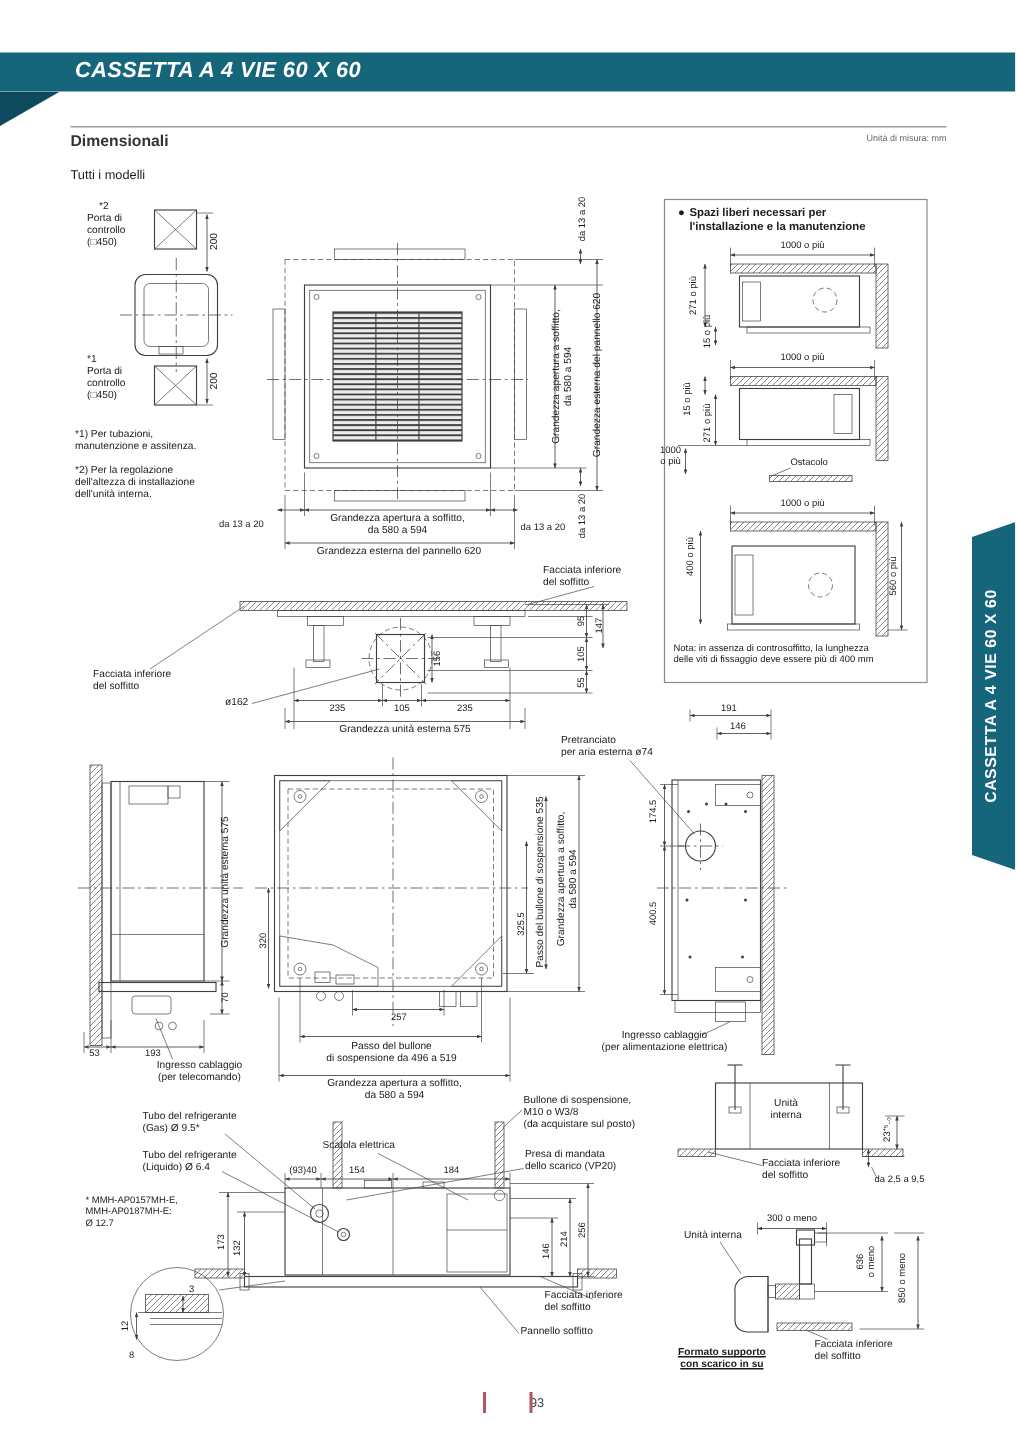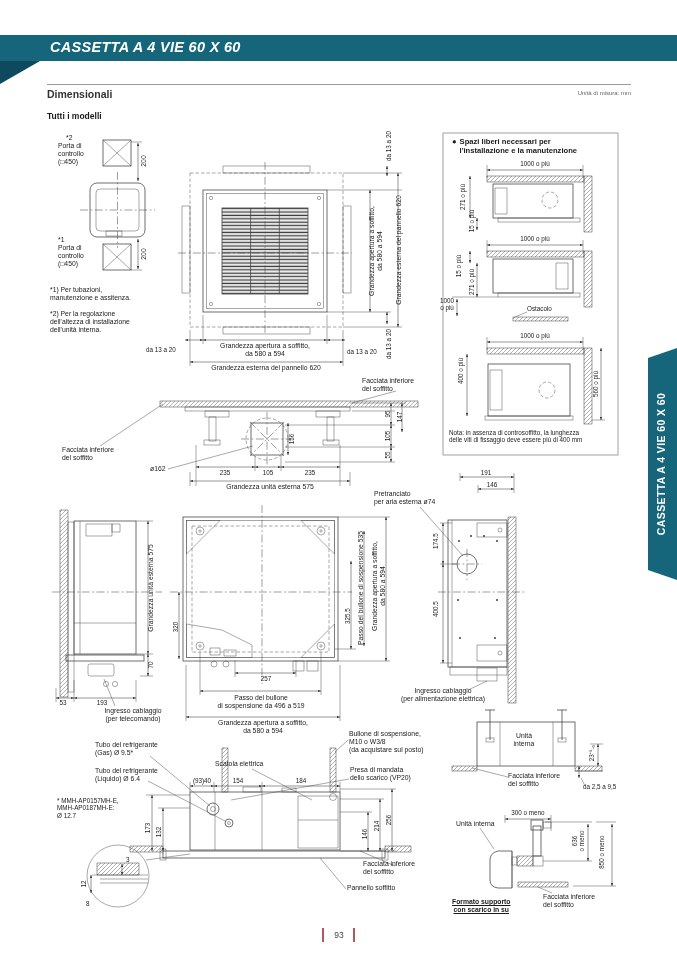--- a/index.html
+++ b/index.html
@@ -8,34 +8,34 @@
   .abs{position:absolute;}
   
   #teal-bar{position:absolute;left:0;top:35px;width:677px;height:26px;background:#15657b;}
   #teal-flag{position:absolute;left:0;top:61px;width:40px;height:23px;background:#0d4a5e;
              clip-path:polygon(0 0,100% 0,0 100%);}
   #hdr-title{position:absolute;left:50px;top:39px;font-size:14.5px;font-weight:bold;
              font-style:italic;color:#fff;letter-spacing:.3px;}
   #rule{position:absolute;left:47px;top:84px;width:584px;height:1px;background:#9a9a9a;}
   #sec-title{position:absolute;left:47px;top:88px;font-size:10.5px;font-weight:bold;color:#333;}
   #unit-note{position:absolute;right:46px;top:90px;font-size:6px;color:#666;}
-  #subsec{position:absolute;left:47px;top:111px;font-size:8.5px;font-weight:bold;}
+  #subsec{position:absolute;left:47px;top:111px;font-size:8.5px;font-weight:normal;}
   
   .lbl{position:absolute;font-size:6.8px;line-height:1.18;white-space:pre-line;color:#1a1a1a;}
   .c{transform:translateX(-50%);text-align:center;}
   .v{transform:translate(-50%,-50%) rotate(-90deg);white-space:pre-line;text-align:center;transform-origin:center;}
   .small{font-size:6.3px;}
   .bold{font-weight:bold;}
   .ul{text-decoration:underline;}
   #clr-title{position:absolute;left:452px;top:137px;font-size:7.6px;font-weight:bold;
              display:flex;gap:3px;line-height:1.25;}
   #clr-title .txt{white-space:pre-line;}
   #sidebar-text{position:absolute;left:661px;top:464px;font-size:10.5px;font-weight:bold;color:#fff;
                 letter-spacing:.4px;white-space:nowrap;transform:translate(-50%,-50%) rotate(-90deg);}
-  #page-num{position:absolute;left:327px;top:930px;width:24px;text-align:center;font-size:8.5px;color:#444;}
+  #page-num{position:absolute;left:346px;top:930px;width:24px;text-align:center;font-size:8.5px;color:#444;}
   .red-bar{position:absolute;top:928px;width:1.5px;height:14px;background:#b4575a;}
   .ln{fill:none;stroke:#3f3f3f;stroke-width:.75;}
   .thin{fill:none;stroke:#3f3f3f;stroke-width:.45;}
   .gray{fill:none;stroke:#8a8a8a;stroke-width:.8;}
   .dsh{stroke-dasharray:3.5 2;}
   .cl{fill:none;stroke:#3f3f3f;stroke-width:.5;stroke-dasharray:8 2.5 1.8 2.5;}
   .dim{fill:none;stroke:#3f3f3f;stroke-width:.55;marker-start:url(#arr);marker-end:url(#arr);}
   .hat{fill:url(#hatch);stroke:#3f3f3f;stroke-width:.5;}
 </style>
 </head>

